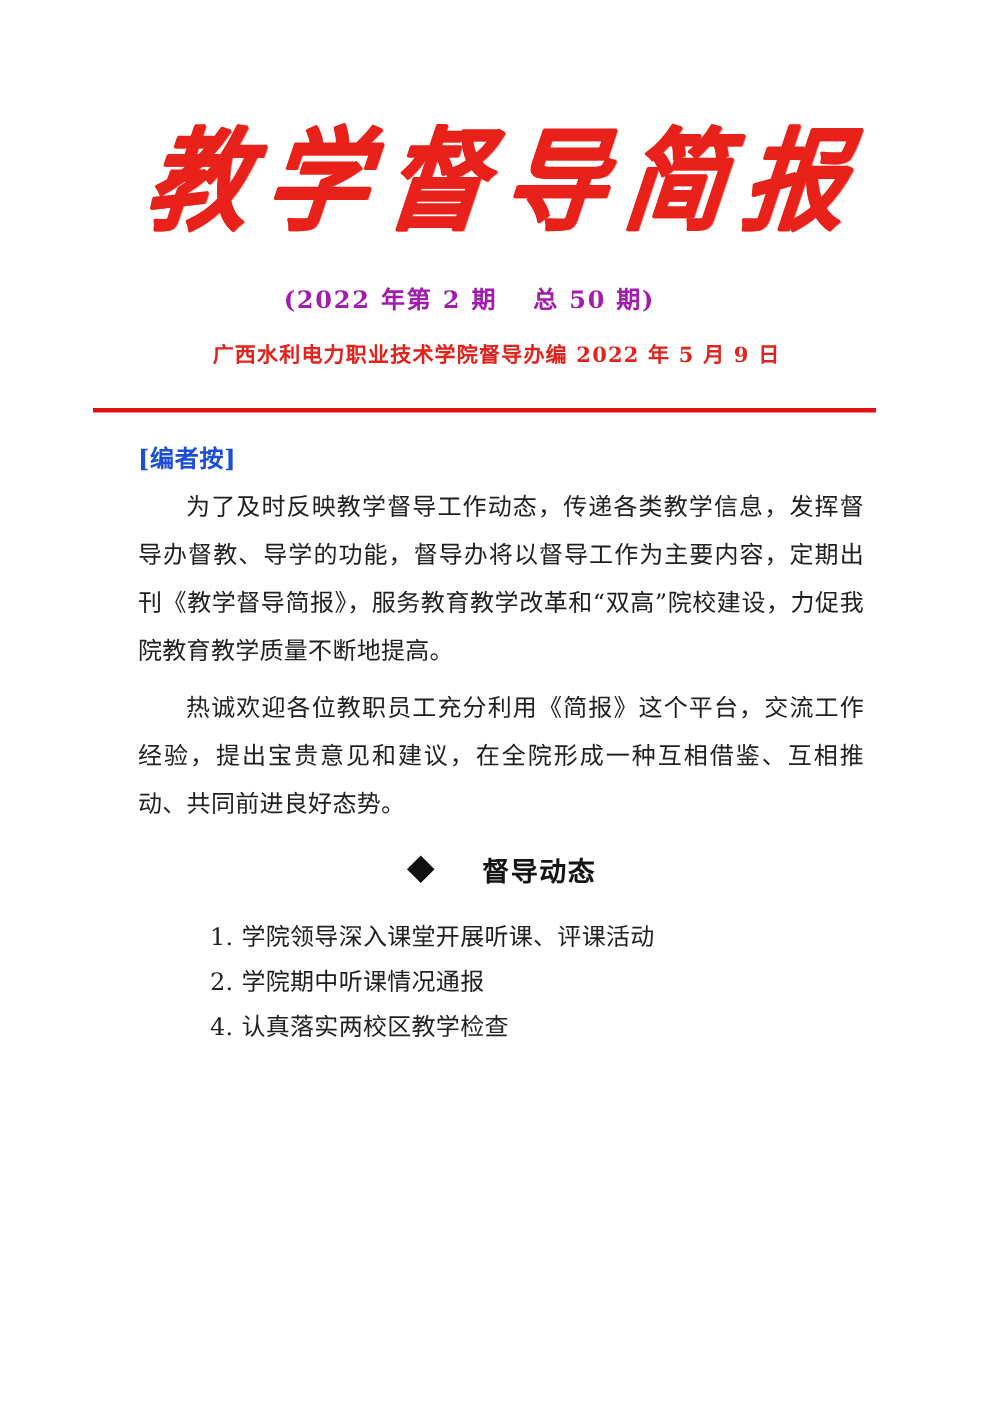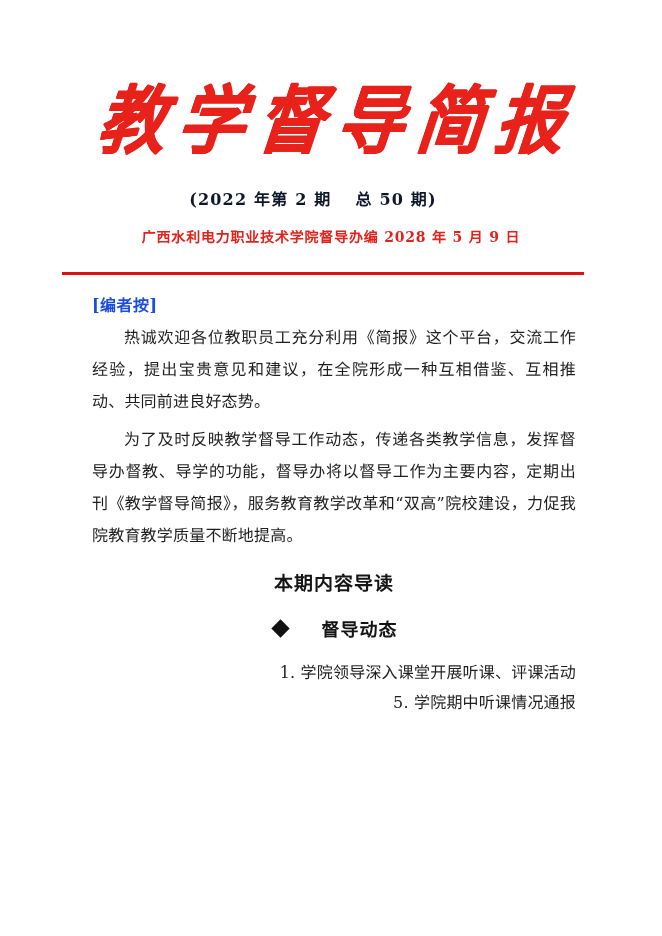--- a/index.html
+++ b/index.html
@@ -49,21 +49,21 @@
        0  -0.5px 0 #e8211a,
        1px 0.6px 0 rgba(232,33,26,0.75);
   }
 
   .issue-line {
     position: absolute;
     left: 0;
     top: 188px;
     width: 626px;
     text-align: center;
-    color: #0f172a;
+    color: #a21caf;
     font-size: 16px;
     line-height: 24px;
     font-weight: 700;
     letter-spacing: 1.2px;
     white-space: nowrap;
   }
 
   .publisher-line {
     position: absolute;
     left: 0;
@@ -157,53 +157,52 @@
     list-style: none;
     margin: 14px 0 0 0;
     padding: 0 0 0 48px;
   }
   .toc-item {
     font-size: 16px;
     line-height: 30px;
     color: #1f1f1f;
     letter-spacing: 0.2px;
     white-space: nowrap;
-    text-align: right;
   }
 </style>
 </head>
 <body>
 
 <div class="page">
 
   <div class="masthead">
     <span class="masthead-title">教学督导简报</span>
   </div>
 
   <div class="issue-line">(2022 年第 2 期　 总 50 期)</div>
 
-  <div class="publisher-line">广西水利电力职业技术学院督导办编 2028 年 5 月 9 日</div>
+  <div class="publisher-line">广西水利电力职业技术学院督导办编 2022 年 5 月 9 日</div>
 
   <div class="red-rule"></div>
 
   <div class="content">
 
     <div class="editor-tag">[编者按]</div>
 
+    <p class="body-para">为了及时反映教学督导工作动态，传递各类教学信息，发挥督导办督教、导学的功能，督导办将以督导工作为主要内容，定期出刊《教学督导简报》，服务教育教学改革和“双高”院校建设，力促我院教育教学质量不断地提高。</p>
+
     <p class="body-para">热诚欢迎各位教职员工充分利用《简报》这个平台，交流工作经验，提出宝贵意见和建议，在全院形成一种互相借鉴、互相推动、共同前进良好态势。</p>
 
-    <p class="body-para">为了及时反映教学督导工作动态，传递各类教学信息，发挥督导办督教、导学的功能，督导办将以督导工作为主要内容，定期出刊《教学督导简报》，服务教育教学改革和“双高”院校建设，力促我院教育教学质量不断地提高。</p>
-
-    <h2 class="section-heading">本期内容导读</h2>
 
     <div class="bullet-row">
       <span class="bullet-diamond"></span>
       <span class="bullet-label">督导动态</span>
     </div>
 
     <ul class="toc-list">
       <li class="toc-item">1. 学院领导深入课堂开展听课、评课活动</li>
-      <li class="toc-item">5. 学院期中听课情况通报</li>
+      <li class="toc-item">2. 学院期中听课情况通报</li>
+      <li class="toc-item">4. 认真落实两校区教学检查</li>
     </ul>
 
   </div>
 
 </div>
 
 </body></html>

